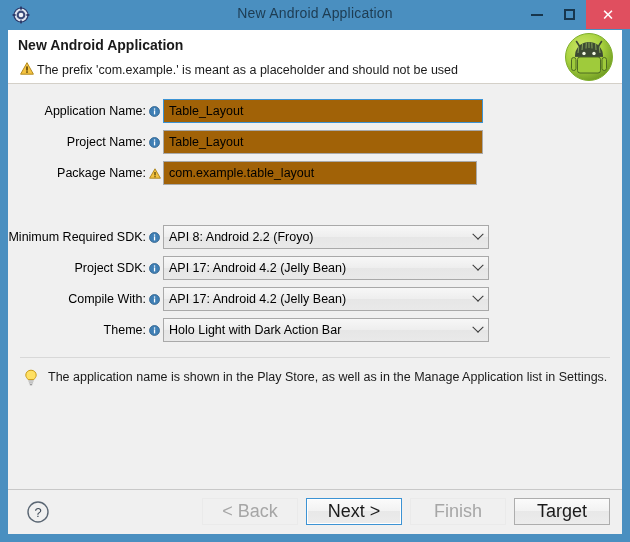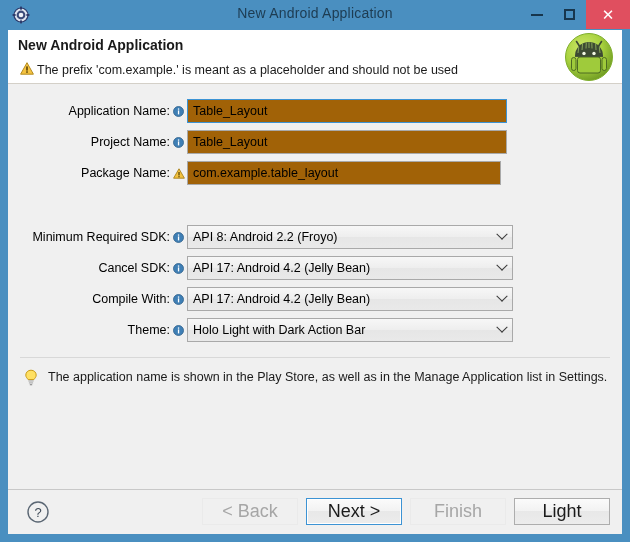--- a/index.html
+++ b/index.html
@@ -146,21 +146,20 @@
     left: 0;
     top: 14px;
     width: 614px;
   }
 
   .row {
     display: flex;
     align-items: center;
     height: 26px;
     margin-bottom: 5px;
-    padding-left: 24px;
   }
   .row.gap-after { margin-bottom: 38px; }
 
   .row-label {
     width: 138px;
     text-align: right;
     font-size: 12.5px;
     color: #000000;
     white-space: nowrap;
   }
@@ -454,21 +453,21 @@
           </div>
           <div class="combo">
             <span class="combo-text">API 8: Android 2.2 (Froyo)</span>
             <span class="combo-arrow">
                 <i class="chev"></i>
               </span>
           </div>
         </div>
 
         <div class="row">
-          <div class="row-label">Cancel SDK:</div>
+          <div class="row-label">Project SDK:</div>
           <div class="row-badge">
             <svg class="icon-info" viewBox="0 0 11 11">
                 <circle cx="5.5" cy="5.5" r="5" fill="#3f7fb5" stroke="#2d5f8c" stroke-width=".8"></circle>
                 <rect x="4.9" y="4.4" width="1.3" height="4" fill="#ffffff"></rect>
                 <rect x="4.9" y="2.4" width="1.3" height="1.3" fill="#ffffff"></rect>
               </svg>
           </div>
           <div class="combo">
             <span class="combo-text">API 17: Android 4.2 (Jelly Bean)</span>
             <span class="combo-arrow">
@@ -534,18 +533,18 @@
         <svg width="24" height="24" viewBox="0 0 24 24">
           <circle cx="12" cy="12" r="10" fill="#f0f0f0" stroke="#5a6673" stroke-width="1.4"></circle>
           <text x="12" y="16.6" text-anchor="middle" font-family="Liberation Sans, sans-serif" font-size="13" fill="#3e4a57">?</text>
         </svg>
       </button>
 
       <div class="footer-buttons">
         <button class="btn disabled">&lt; Back</button>
         <button class="btn default">Next &gt;</button>
         <button class="btn disabled">Finish</button>
-        <button class="btn">Light</button>
+        <button class="btn">Target</button>
       </div>
     </div>
 
   </div>
 </div>
 
 </body></html>

